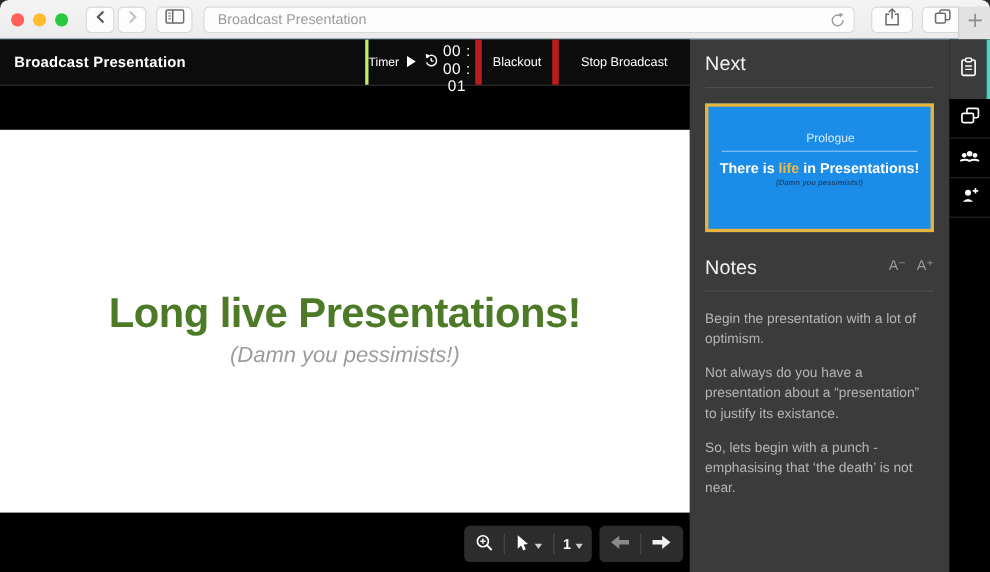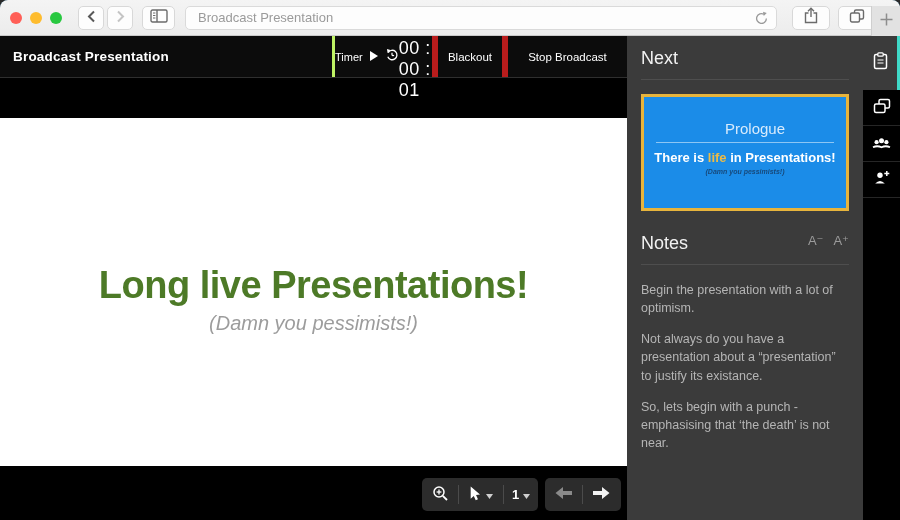--- a/index.html
+++ b/index.html
@@ -41,21 +41,21 @@
   
   .bar { height:42px; background:#0c0c0c; border-bottom:1px solid #2f2f2f;
          display:flex; align-items:stretch; }
   .bar-title { flex:1; display:flex; align-items:center; padding-left:13px;
                color:#fff; font-size:13.5px; font-weight:bold; letter-spacing:.2px; }
   .timer-cell { width:100px; border-left:3px solid #bef264; display:flex;
                 flex-direction:row; justify-content:center; color:#fff; }
   .timer-top { display:flex; align-items:center; justify-content:center; gap:7px;
                font-size:11px; }
   .timer-top .icnbtn { display:flex; align-items:center; cursor:default; background:none; border:none; }
-  .timer-value { font-size:18px; margin-top:2px; letter-spacing:.5px; }
+  .timer-value { text-align:center; font-size:14px; margin-top:2px; letter-spacing:.5px; }
   .bar-btn { border:none; border-left:6px solid #b91c1c; background:transparent;
              color:#fff; font-size:11.5px; font-family:inherit; cursor:default; }
   .bar-btn.blackout { width:70px; }
   .bar-btn.stop { width:125px; }
 
   
   .slide { position:absolute; top:82px; left:0; width:627px; height:348px;
            background:#fff; display:flex; flex-direction:column; align-items:center;
            padding-top:146px; }
   .slide-title { font-size:38px; font-weight:bold; color:#4d7a27; letter-spacing:-.5px; }
@@ -75,21 +75,21 @@
   .c2 { left:545px; width:76px; }
   .c2 .cbtn { width:37px; }
 
   
   .sidebar { width:236px; flex:none; background:#3b3b3b; padding:0 14px; overflow:hidden; }
   .side-h { font-size:18px; color:#f2f2f2; }
   .next-h { margin-top:12px; }
   .sep { height:1px; background:#4e4e4e; border:none; margin-top:10px; }
   .thumb { margin-top:14px; height:117px; border:3px solid #e7b43c;
            background:#1b8ce8; text-align:center; cursor:default; }
-  .thumb .kicker { padding-top:23px; font-size:15px; color:#d8ebfc;padding-left:20px; }
+  .thumb .kicker { padding-top:23px; font-size:11px; color:#d8ebfc;padding-left:20px; }
   .thumb .kline { height:1px; background:rgba(255,255,255,.5); margin:5px 12px 7px; }
   .thumb .tline { font-size:13px; color:#fff; }
   .thumb .tline .pre { font-weight:bold; }
   .thumb .tline .gold { font-weight:bold; color:#eebb45; }
   .thumb .tline .post { font-weight:bold;margin-top:36px; }
   .thumb .tsub { font-size:7px; font-weight:bold; font-style:italic; color:#174a7c; margin-top:3px; }
   .notes-row { margin-top:22px; display:flex; align-items:flex-start; justify-content:space-between; }
   .font-ctl { display:flex; gap:10px; color:#9b9b9b; font-size:13px; }
   .font-ctl span { cursor:default; }
   .note { font-size:12.5px; color:#b5b5b5; line-height:1.45; margin-top:13px; }

